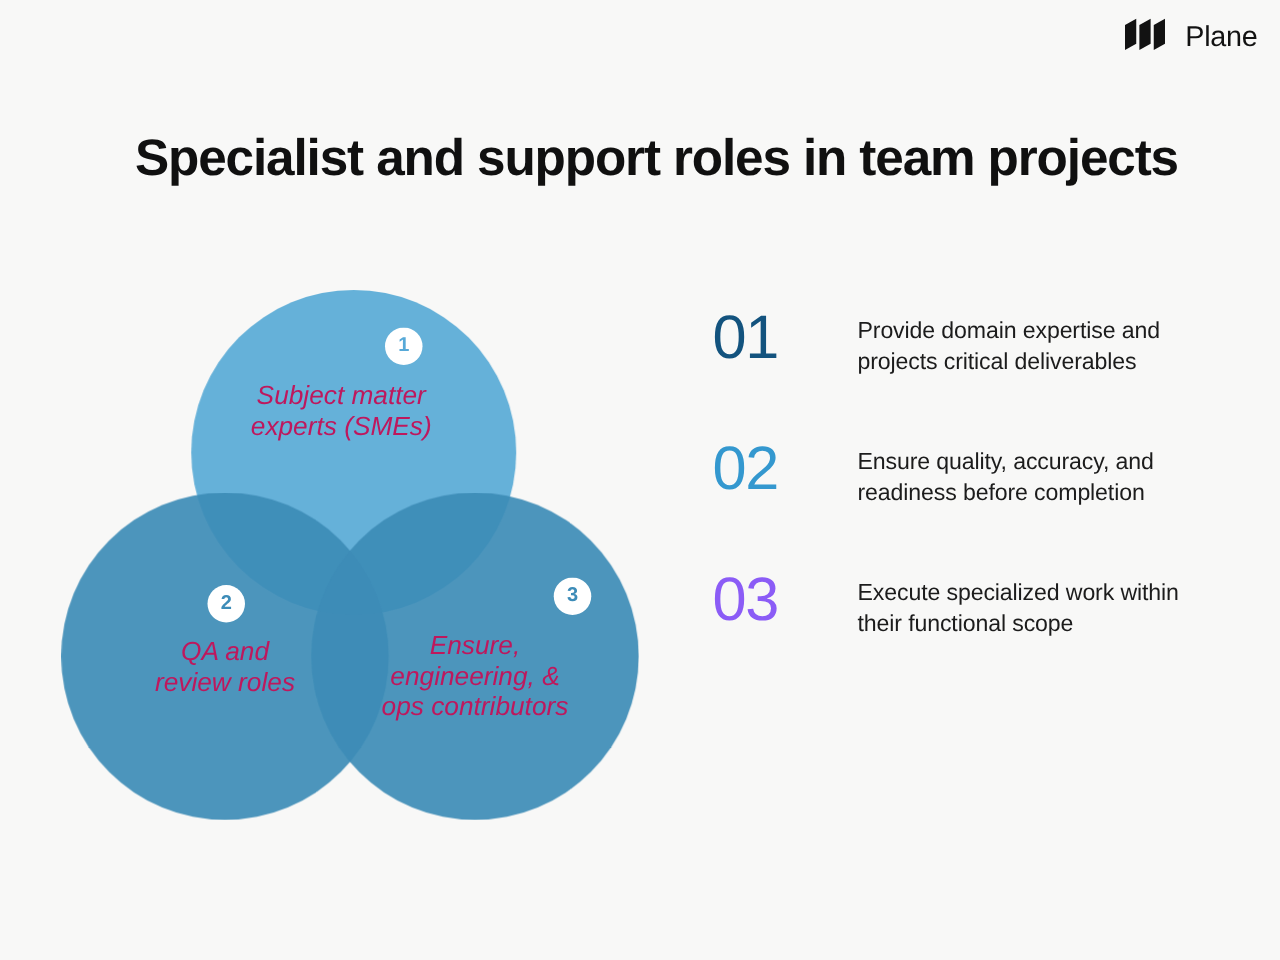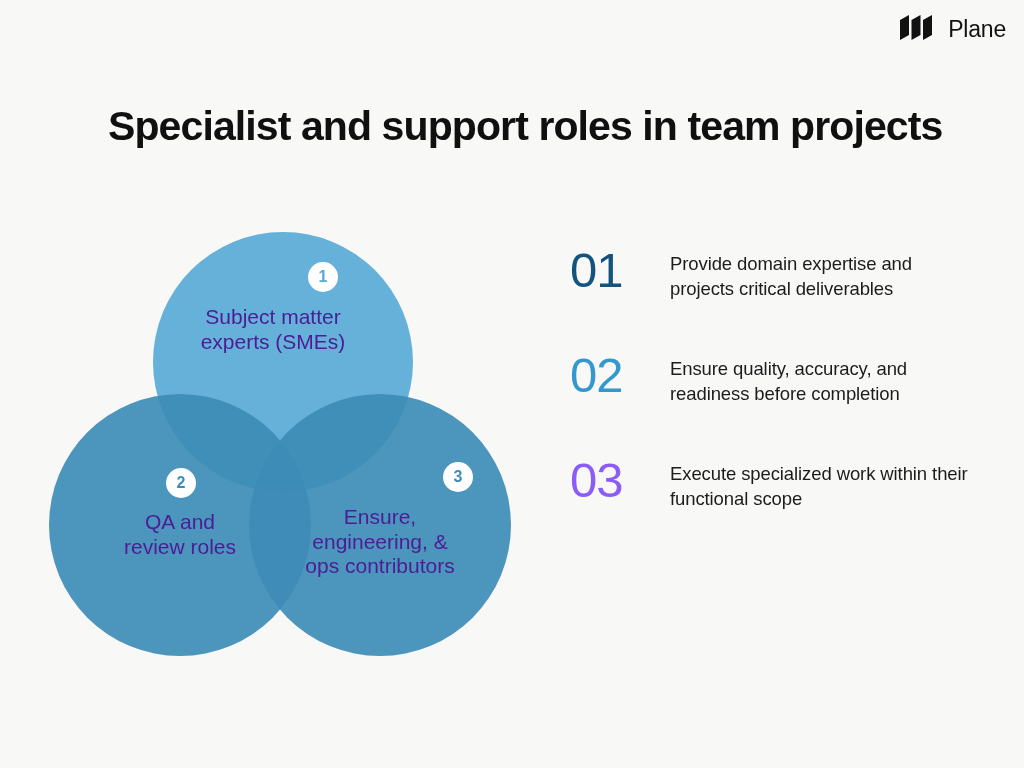--- a/index.html
+++ b/index.html
@@ -54,26 +54,27 @@
     position: absolute;
     left: 40px;
     top: 220px;
     width: 490px;
     height: 450px;
   }
   .venn svg { display: block; }
 
   .venn-label {
     position: absolute;
-    color: #4c1d95;
+    color: #be185d;
     text-align: center;
     line-height: 1.17;
     font-size: 21px;
     white-space: nowrap;
     pointer-events: none;
+    font-style: italic;
   }
   .venn-label-1 { left: 103px; top: 85px; width: 260px; }
   .venn-label-2 { left: 10px;  top: 290px; width: 260px; }
   .venn-label-3 { left: 210px; top: 285px; width: 260px; }
 
   .badge {
     position: absolute;
     width: 30px;
     height: 30px;
     border-radius: 50%;
@@ -93,21 +94,21 @@
   
   .points {
     position: absolute;
     left: 570px;
     top: 248px;
     width: 400px;
   }
   .point {
     display: flex;
     align-items: flex-start;
-    gap: 16px;
+    gap: 32px;
     margin-bottom: 52px;
   }
   .point-num {
     font-size: 49px;
     font-weight: 400;
     line-height: 0.92;
     letter-spacing: -1px;
     flex: 0 0 auto;
     width: 84px;
   }

